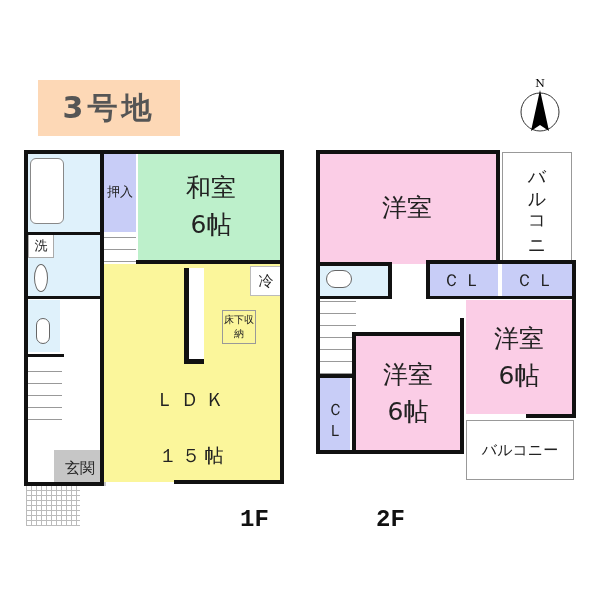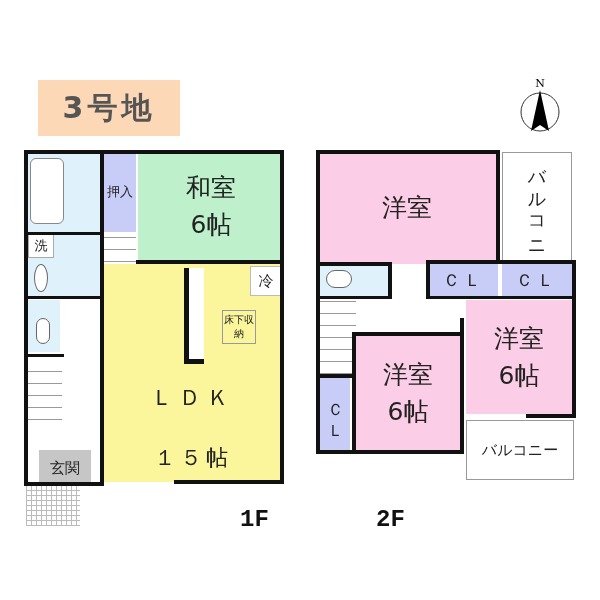--- a/index.html
+++ b/index.html
@@ -1,21 +1,21 @@
 <!DOCTYPE html>
 <html><head>
 <meta charset="utf-8">
 <style>
   html, body { margin:0; padding:0; background:#ffffff; }
   body { width:600px; height:600px; position:relative; overflow:hidden; font-family:"DejaVu Sans", sans-serif; }
   .abs { position:absolute; box-sizing:border-box; }
   .title-badge { left:38px; top:80px; width:142px; height:56px; background:#fdd8b6; display:flex; align-items:center; justify-content:center; font-size:30px; font-weight:bold; color:#555; letter-spacing:4px; }
   .room { display:flex; flex-direction:column; align-items:center; justify-content:center; color:#222; text-align:center; }
   .big { font-size:25px; line-height:1.5; }
-  .med { font-size:22px; }
+  .med { font-size:19px; }
   .small { font-size:13px; }
   .tiny { font-size:10px; }
   .wall { background:#111; }
   .floor-label { font-size:24px; font-weight:bold; color:#111; font-family:Liberation Mono, monospace; }
   .pink { background:#fbcde6; }
   .green { background:#bdf0cb; }
   .yellow { background:#fbf69b; }
   .lblue { background:#dff1fb; }
   .violet { background:#c8cdf7; }
   .gray { background:#c6c6c6; }
@@ -60,21 +60,21 @@
     </div>
     <div class="abs white" style="left:8px;top:32px;width:14px;height:28px;border:1px solid #666;border-radius:50%;"></div>
   </div>
 
   <div class="abs lblue" style="left:2px;top:150px;width:34px;height:52px;">
     <div class="abs white" style="left:10px;top:18px;width:14px;height:26px;border:1px solid #666;border-radius:7px;"></div>
   </div>
 
   <div class="abs stairs" style="left:2px;top:210px;width:36px;height:60px;"></div>
 
-  <div class="abs gray room" style="left:15px;top:300px;width:52px;height:36px;">
+  <div class="abs gray room" style="left:30px;top:300px;width:52px;height:36px;">
     <span class="small" style="font-size:15px;">玄関</span>
   </div>
 
   <div class="abs yellow room" style="left:80px;top:114px;width:178px;height:218px;padding-top:110px;">
     <span class="med" style="letter-spacing:6px;">ＬＤＫ</span>
     <span class="med" style="letter-spacing:4px;margin-top:30px;">１５帖</span>
   </div>
 
   <div class="abs white" style="left:160px;top:118px;width:20px;height:96px;border:5px solid #111;border-top:none;border-right:none;"></div>
 

